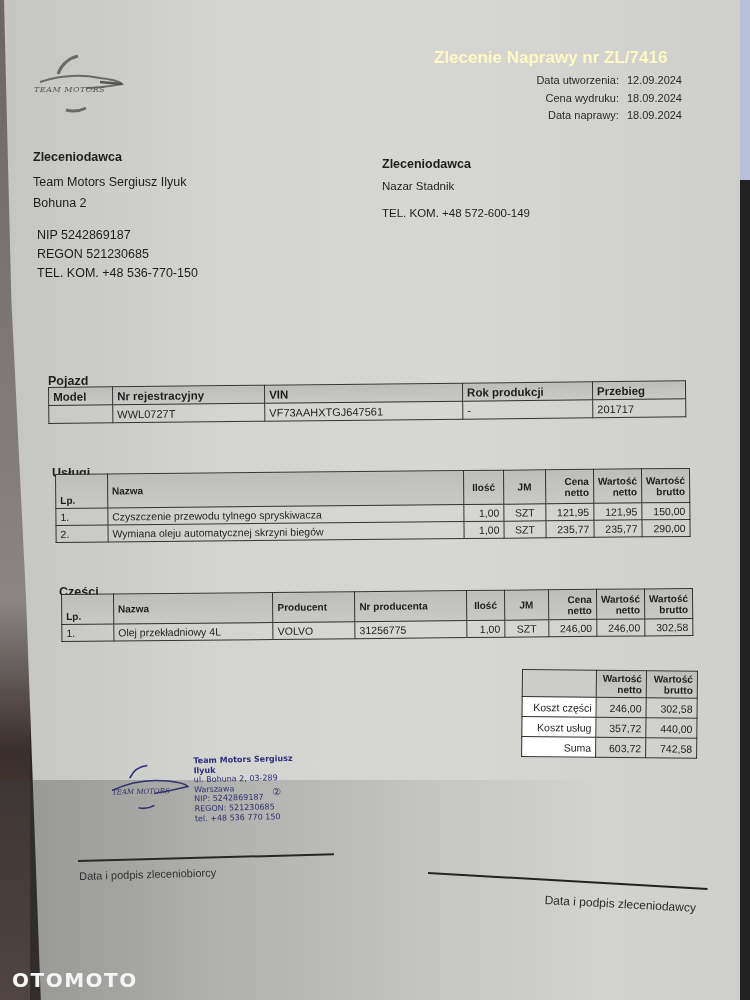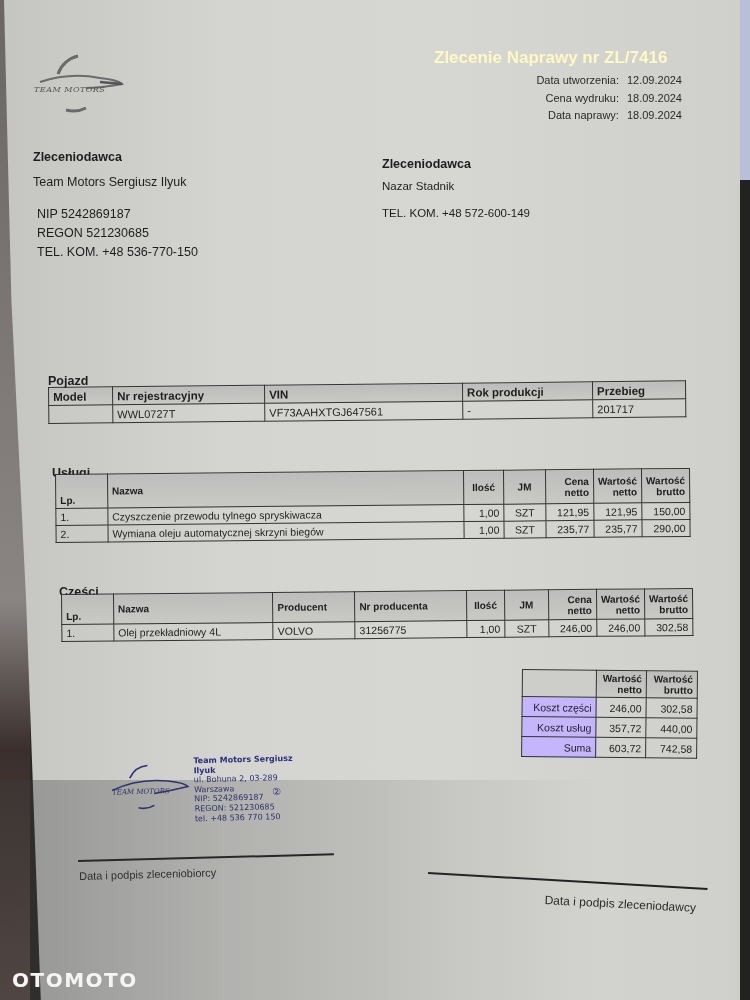--- a/index.html
+++ b/index.html
@@ -61,21 +61,21 @@
     .services-table td { height: 17px; font-size: 10.5px; }
 
     .parts-h { left: 59px; top: 585px; }
     .parts-table { left: 61px; top: 594px; width: 632px; transform: rotate(-0.55deg); transform-origin: left top; }
     .parts-table th { height: 30px; font-size: 10px; }
     .parts-table td { height: 17px; font-size: 10.5px; }
 
     .summary-table { left: 522px; top: 669px; width: 176px; transform: rotate(0.6deg); transform-origin: left top; }
     .summary-table th, .summary-table td { font-size: 10.5px; height: 20px; }
     .summary-table th { height: 26px; font-size: 10px; }
-    .summary-table td.label { text-align: right; background: #c4b5fd; }
+    .summary-table td.label { text-align: right; background: #ffffff; }
 
     
     .stamp { left: 108px; top: 756px; width: 200px; height: 62px; color: #2c2f7a; transform: rotate(-1.5deg); }
     .stamp-logo { position: absolute; left: 0; top: 2px; width: 82px; height: 52px; }
     .stamp-text { position: absolute; left: 86px; top: 0; font-size: 8px; line-height: 9.6px; font-family: "DejaVu Sans", sans-serif; }
     .stamp-text .bold { font-weight: bold; }
     .stamp-circle { position: absolute; left: 164px; top: 32px; font-size: 10px; }
 
     
     .sig-line1 { left: 78px; top: 860px; width: 256px; height: 1.5px; background: #222; transform: rotate(-1.5deg); transform-origin: left center; }
@@ -117,20 +117,21 @@
   <div class="row">
     <span>Data naprawy:</span>
     <span>18.09.2024</span>
   </div>
 </div>
 
 <div class="abs contractor">
   <div class="section-h">Zleceniodawca</div>
   <div class="lines">
     <div>Team Motors Sergiusz Ilyuk</div>
+    <div>Bohuna 2</div>
   </div>
   <div class="ids">
     <div>NIP 5242869187</div>
     <div>REGON 521230685</div>
     <div>TEL. KOM. +48 536-770-150</div>
   </div>
 </div>
 
 <div class="abs client">
   <div class="section-h">Zleceniodawca</div>

